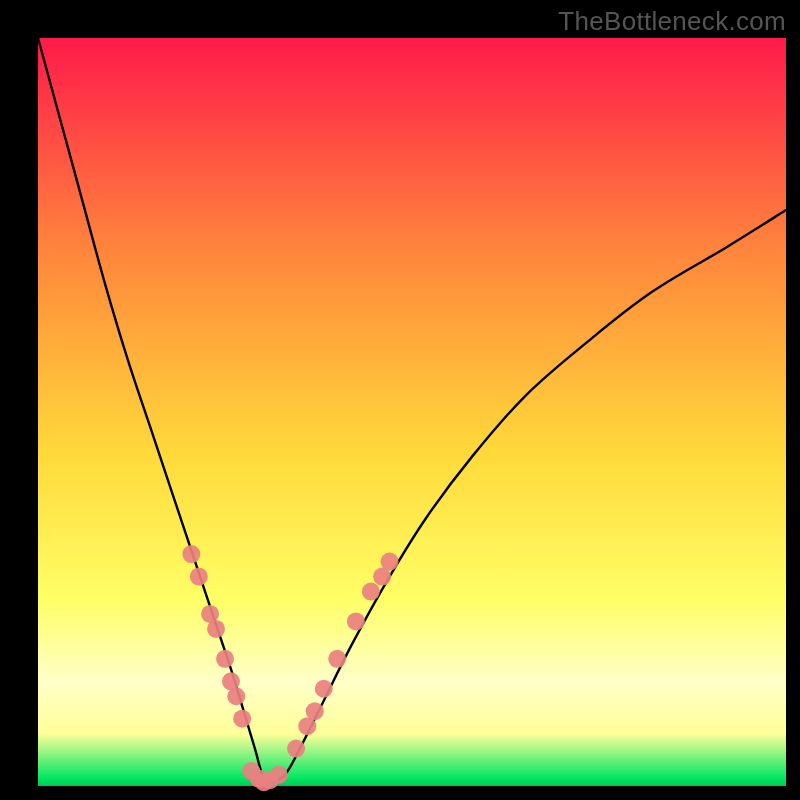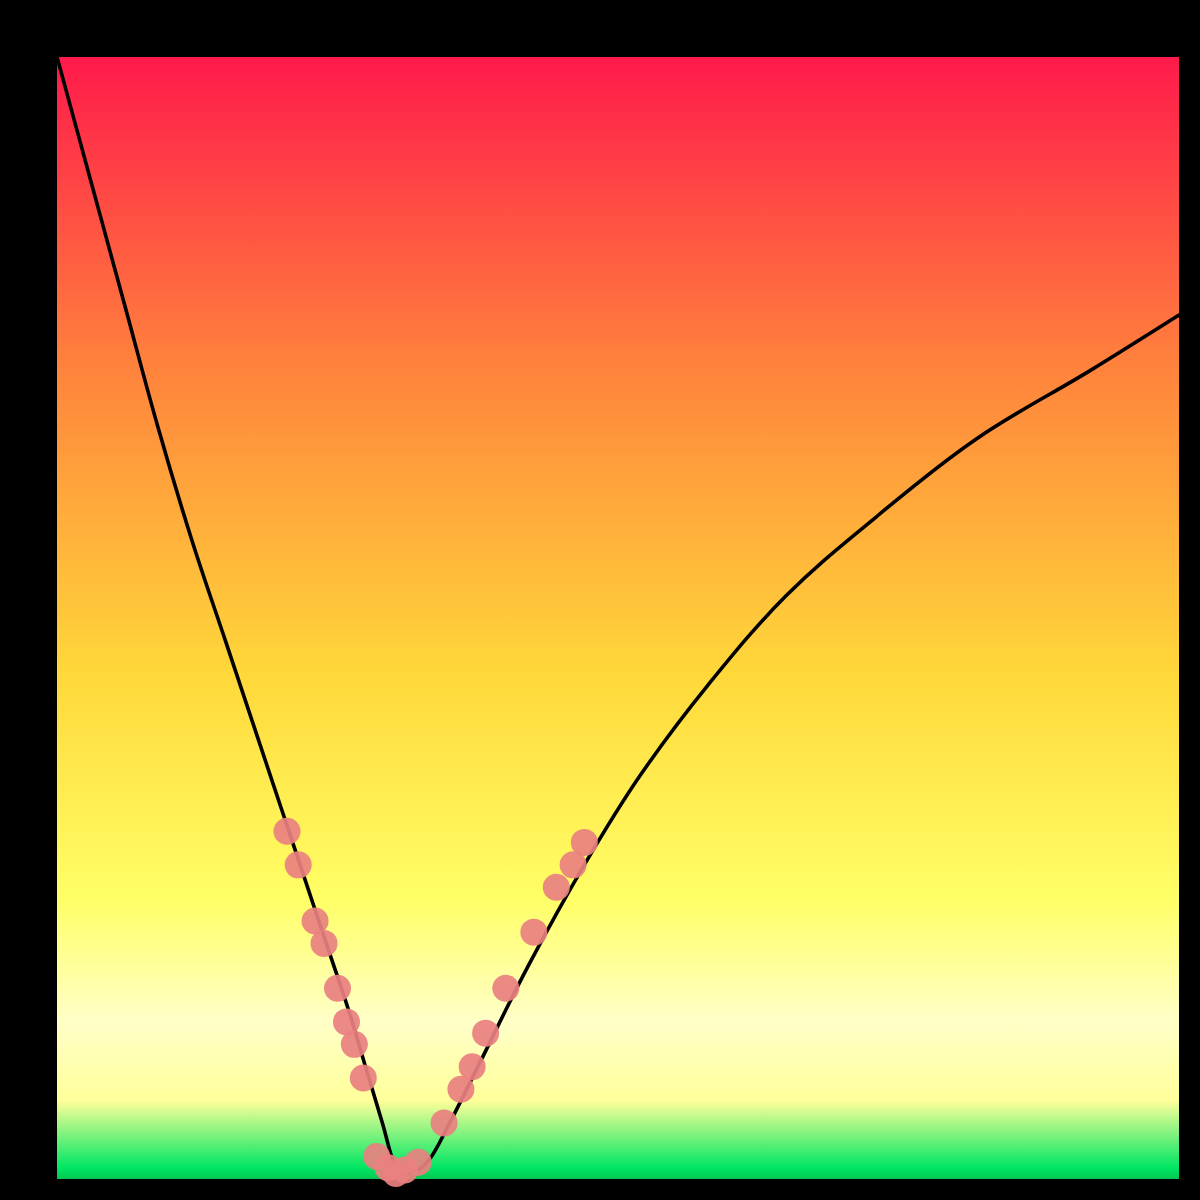--- a/index.html
+++ b/index.html
@@ -73,13 +73,14 @@
         <circle cx="314.76" cy="711.20" r="9" fill="#e98080" fill-opacity="0.92"></circle>
         <circle cx="323.74" cy="688.76" r="9" fill="#e98080" fill-opacity="0.92"></circle>
         <circle cx="337.20" cy="658.84" r="9" fill="#e98080" fill-opacity="0.92"></circle>
         <circle cx="355.90" cy="621.44" r="9" fill="#e98080" fill-opacity="0.92"></circle>
         <circle cx="370.86" cy="591.52" r="9" fill="#e98080" fill-opacity="0.92"></circle>
         <circle cx="382.08" cy="576.56" r="9" fill="#e98080" fill-opacity="0.92"></circle>
         <circle cx="389.56" cy="561.60" r="9" fill="#e98080" fill-opacity="0.92"></circle>
       </g>
   </svg>
 
+  <div class="watermark">TheBottleneck.com</div>
 </div>
 
 </body></html>

